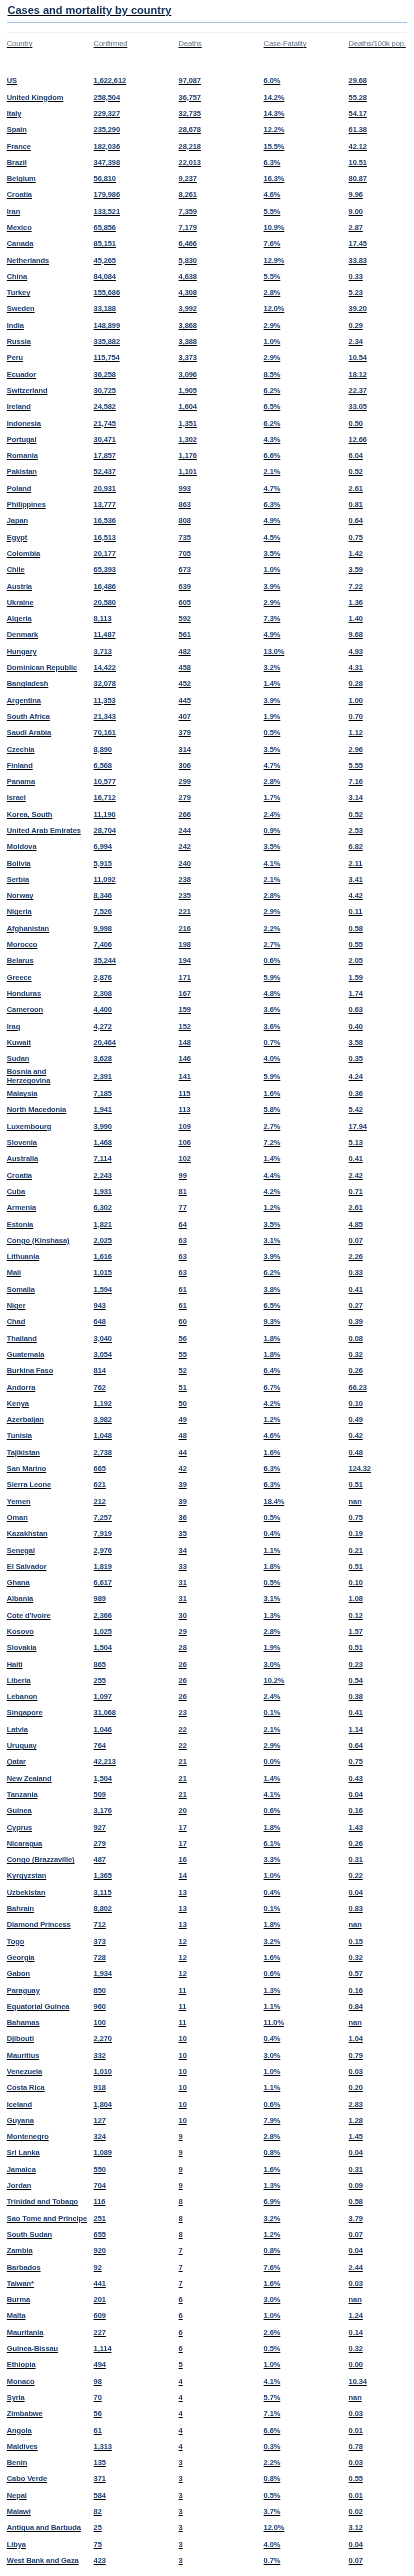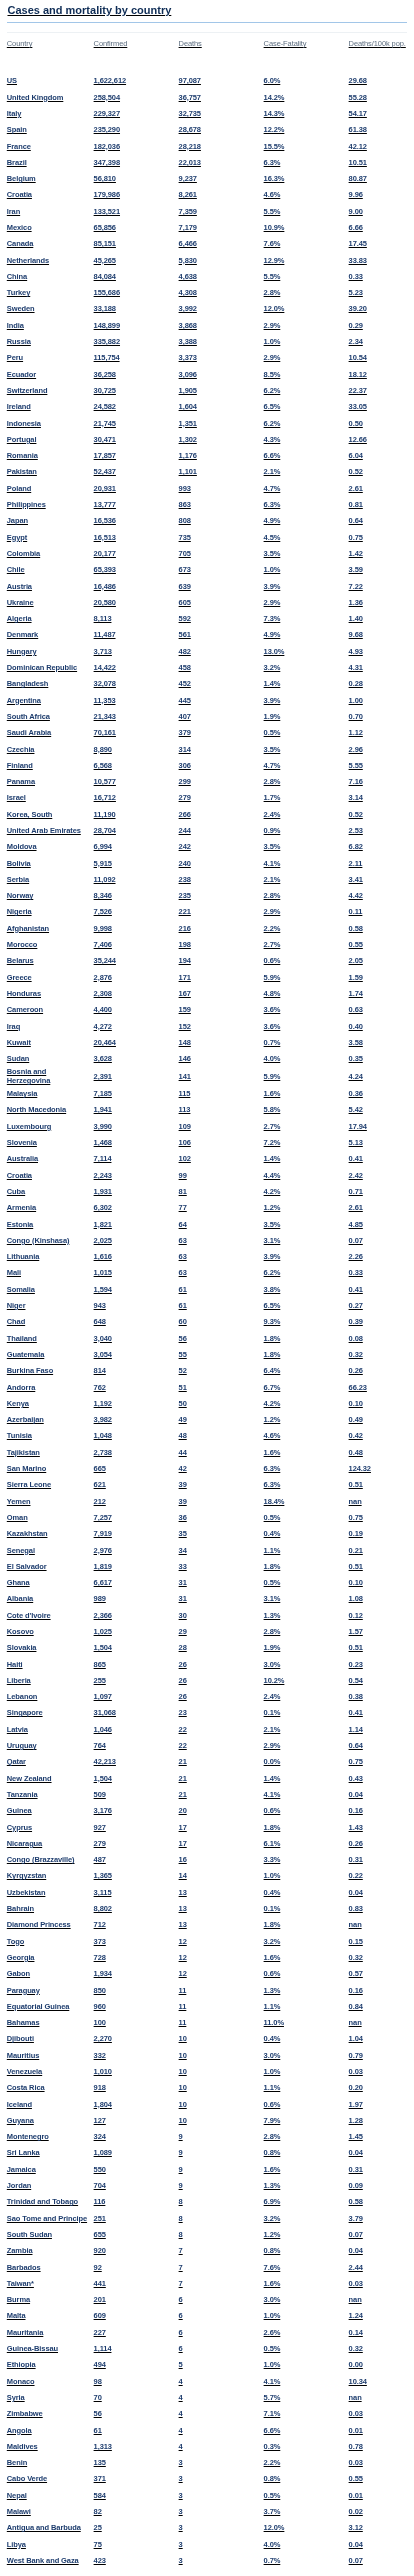--- a/index.html
+++ b/index.html
@@ -105,21 +105,21 @@
     <div class="td c-deaths">7,359</div>
     <div class="td c-cf">5.5%</div>
     <div class="td c-dp">9.00</div>
   </div>
 
   <div class="tr">
     <div class="td c-country">Mexico</div>
     <div class="td c-confirmed">65,856</div>
     <div class="td c-deaths">7,179</div>
     <div class="td c-cf">10.9%</div>
-    <div class="td c-dp">6.66</div>
+    <div class="td c-dp">2.87</div>
   </div>
 
   <div class="tr">
     <div class="td c-country">Canada</div>
     <div class="td c-confirmed">85,151</div>
     <div class="td c-deaths">6,466</div>
     <div class="td c-cf">7.6%</div>
     <div class="td c-dp">17.45</div>
   </div>
 
@@ -1026,21 +1026,21 @@
     <div class="td c-deaths">10</div>
     <div class="td c-cf">1.1%</div>
     <div class="td c-dp">0.20</div>
   </div>
 
   <div class="tr">
     <div class="td c-country">Iceland</div>
     <div class="td c-confirmed">1,804</div>
     <div class="td c-deaths">10</div>
     <div class="td c-cf">0.6%</div>
-    <div class="td c-dp">1.97</div>
+    <div class="td c-dp">2.83</div>
   </div>
 
   <div class="tr">
     <div class="td c-country">Guyana</div>
     <div class="td c-confirmed">127</div>
     <div class="td c-deaths">10</div>
     <div class="td c-cf">7.9%</div>
     <div class="td c-dp">1.28</div>
   </div>
 

